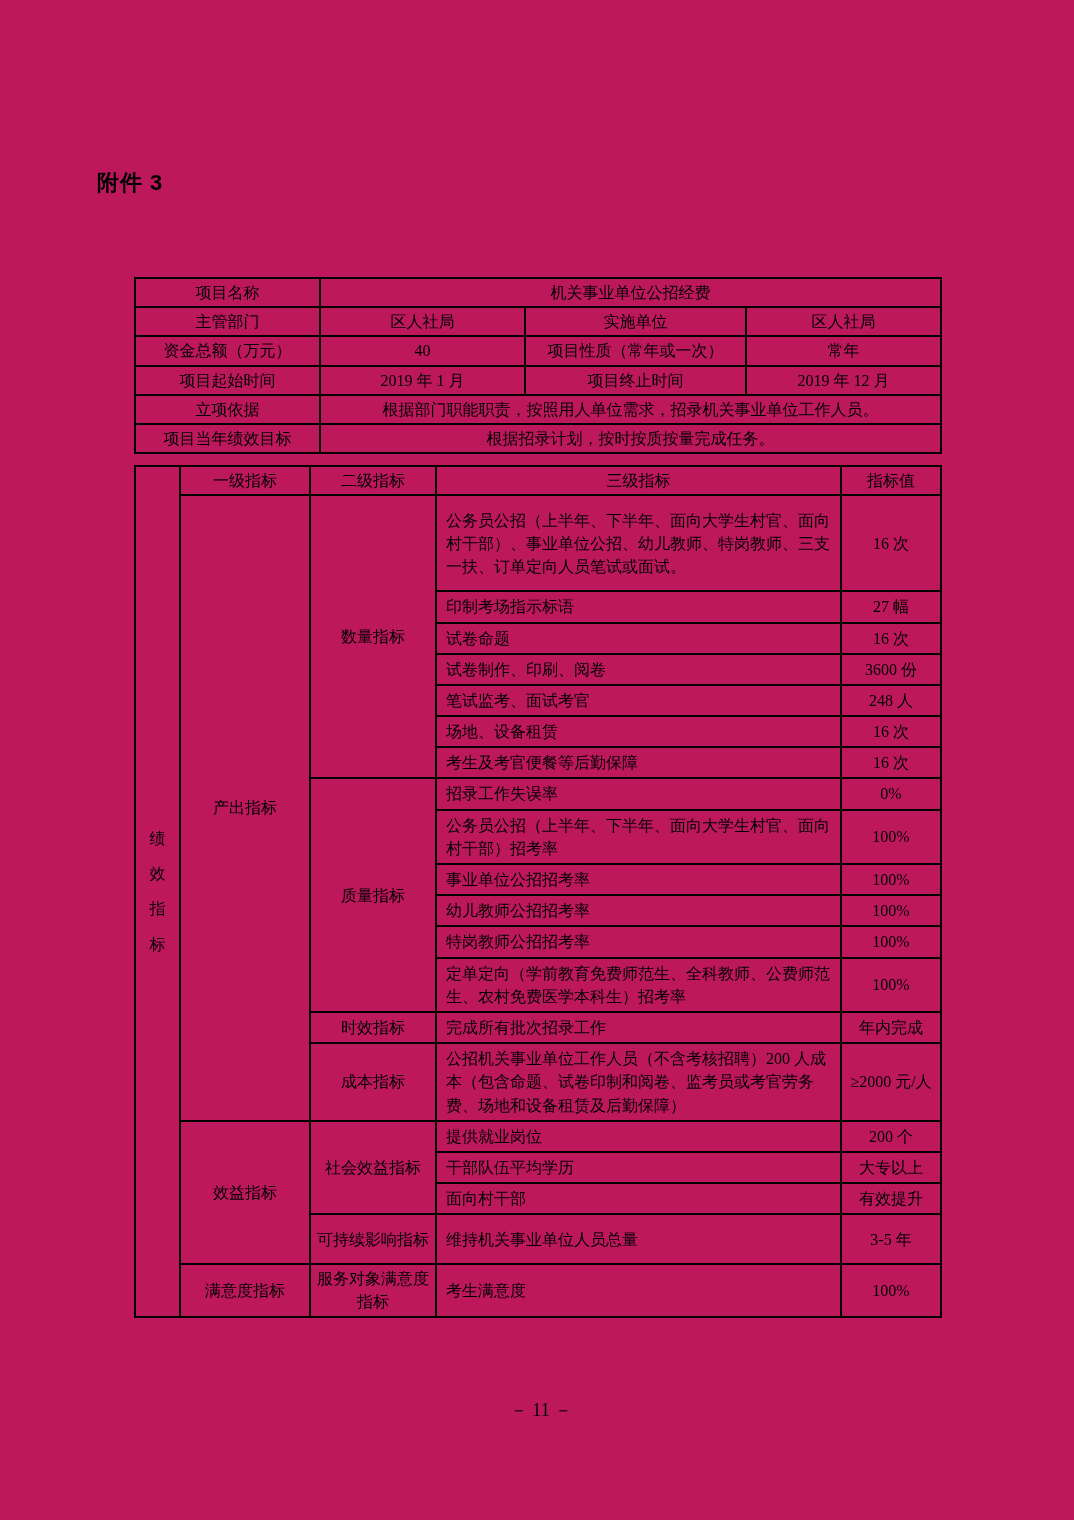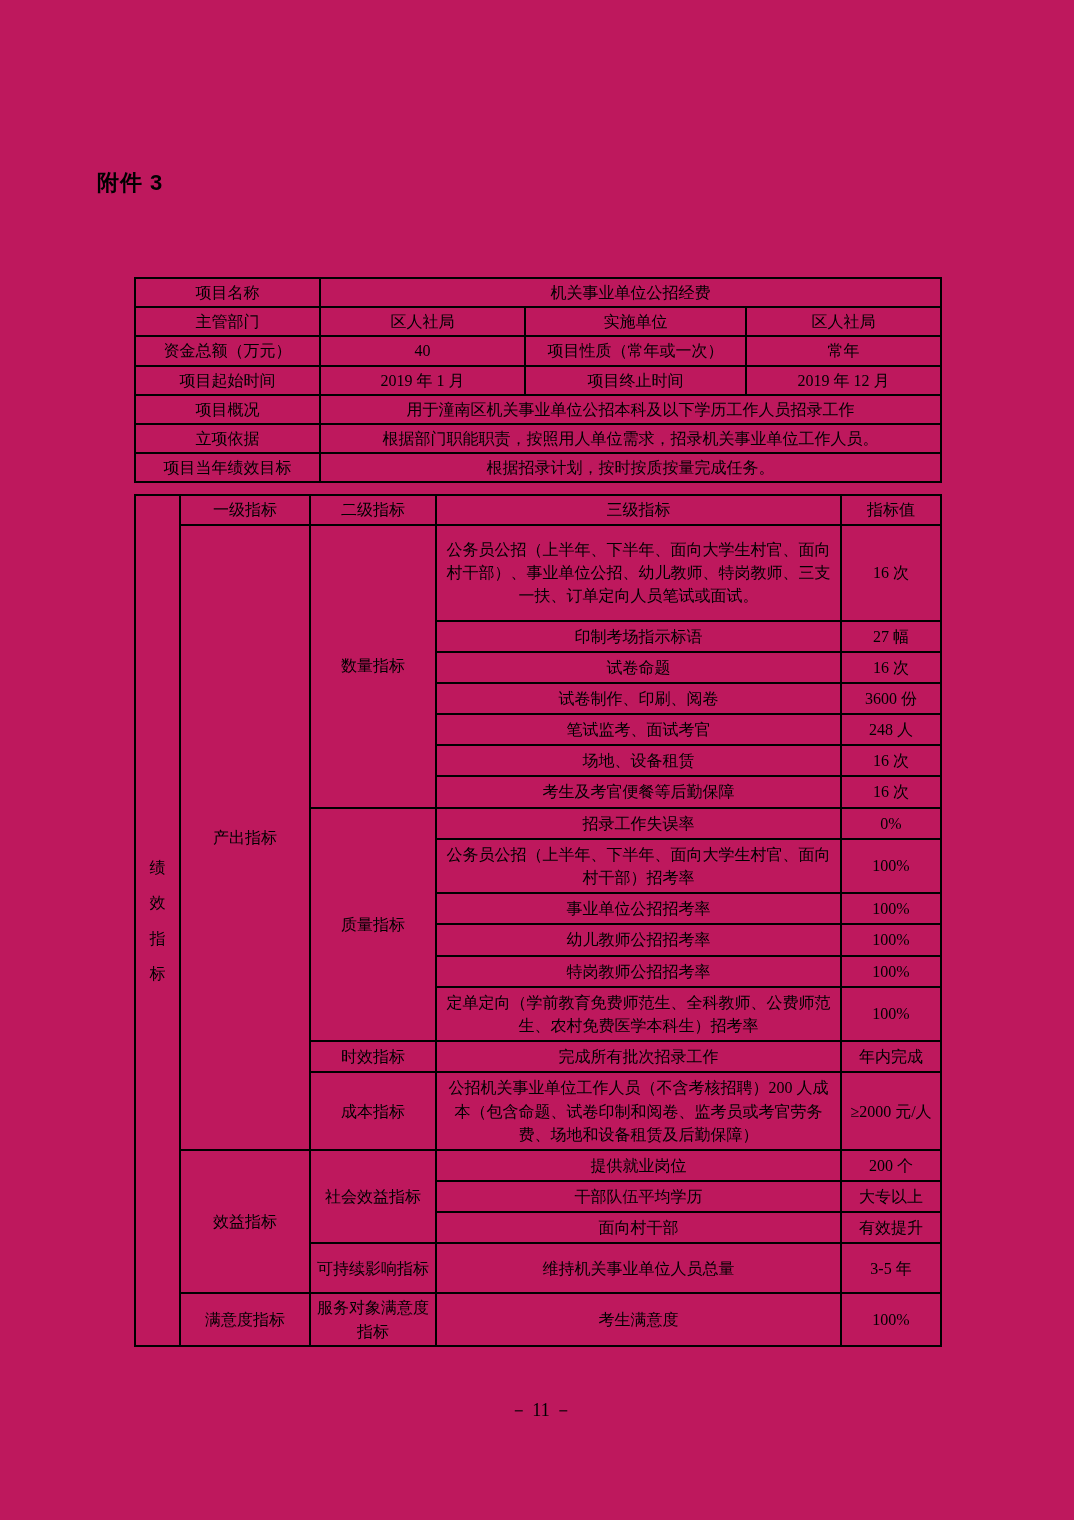--- a/index.html
+++ b/index.html
@@ -50,21 +50,21 @@
     font-size:16px;
     line-height:1.45;
     text-align:center;
     vertical-align:middle;
     padding:2px 6px;
     word-break:break-all;
   }
   .info-table tr { height:27px; }
   .ind-table { margin-top:11px; }
   .ind-table td.l3 {
-    text-align:center;
+    text-align:left;
     padding:3px 9px;
   }
   .vcell { padding:12px; }
   .vtext {
     width:17px;
     margin:0 auto;
     line-height:2.2;
     word-break:break-all;
     font-size:16px;
   }
@@ -114,24 +114,20 @@
         <td>资金总额（万元）</td>
         <td>40</td>
         <td>项目性质（常年或一次）</td>
         <td>常年</td>
       </tr>
       <tr>
         <td>项目起始时间</td>
         <td>2019 年 1 月</td>
         <td>项目终止时间</td>
         <td>2019 年 12 月</td>
-      </tr>
-      <tr>
-        <td>项目概况</td>
-        <td colspan="3">用于潼南区机关事业单位公招本科及以下学历工作人员招录工作</td>
       </tr>
       <tr>
         <td>立项依据</td>
         <td colspan="3">根据部门职能职责，按照用人单位需求，招录机关事业单位工作人员。</td>
       </tr>
       <tr>
         <td>项目当年绩效目标</td>
         <td colspan="3">根据招录计划，按时按质按量完成任务。</td>
       </tr>
     </tbody>

